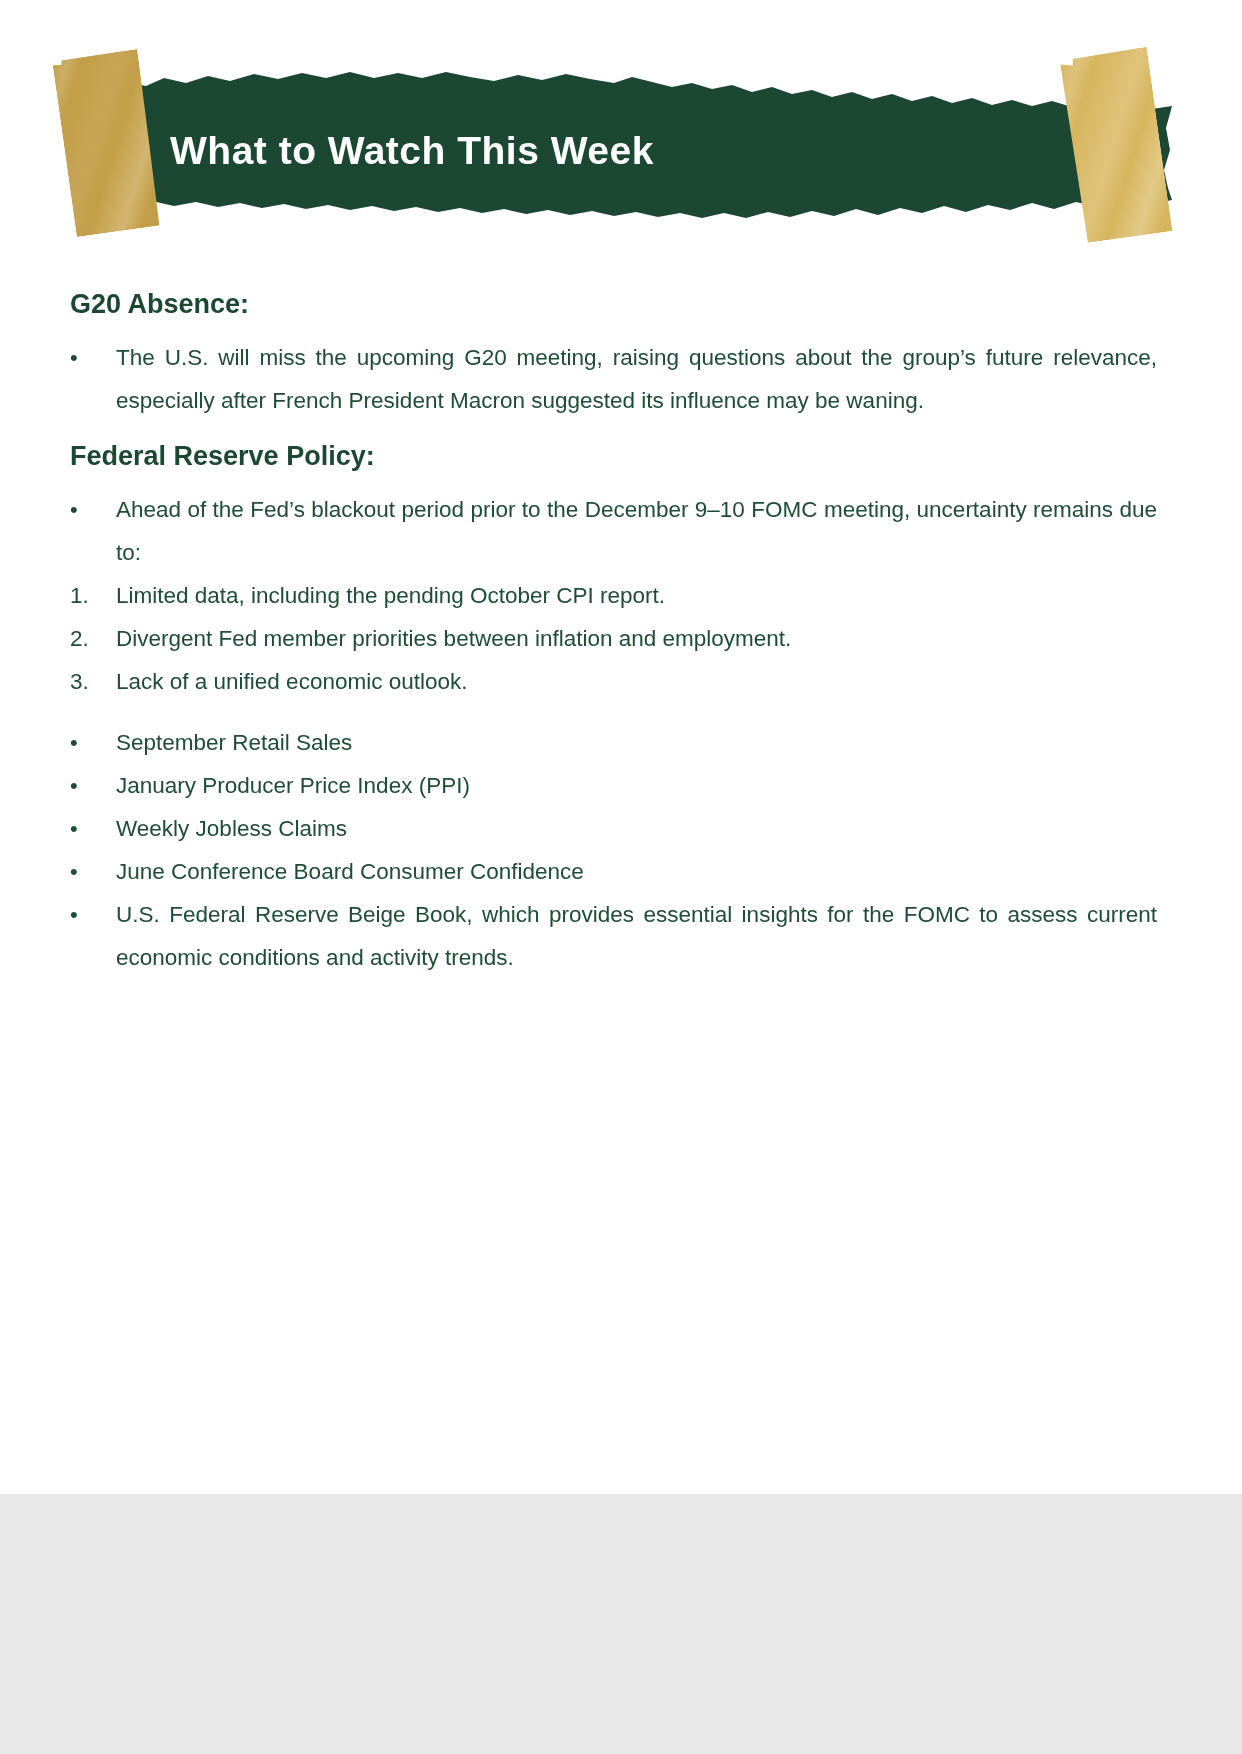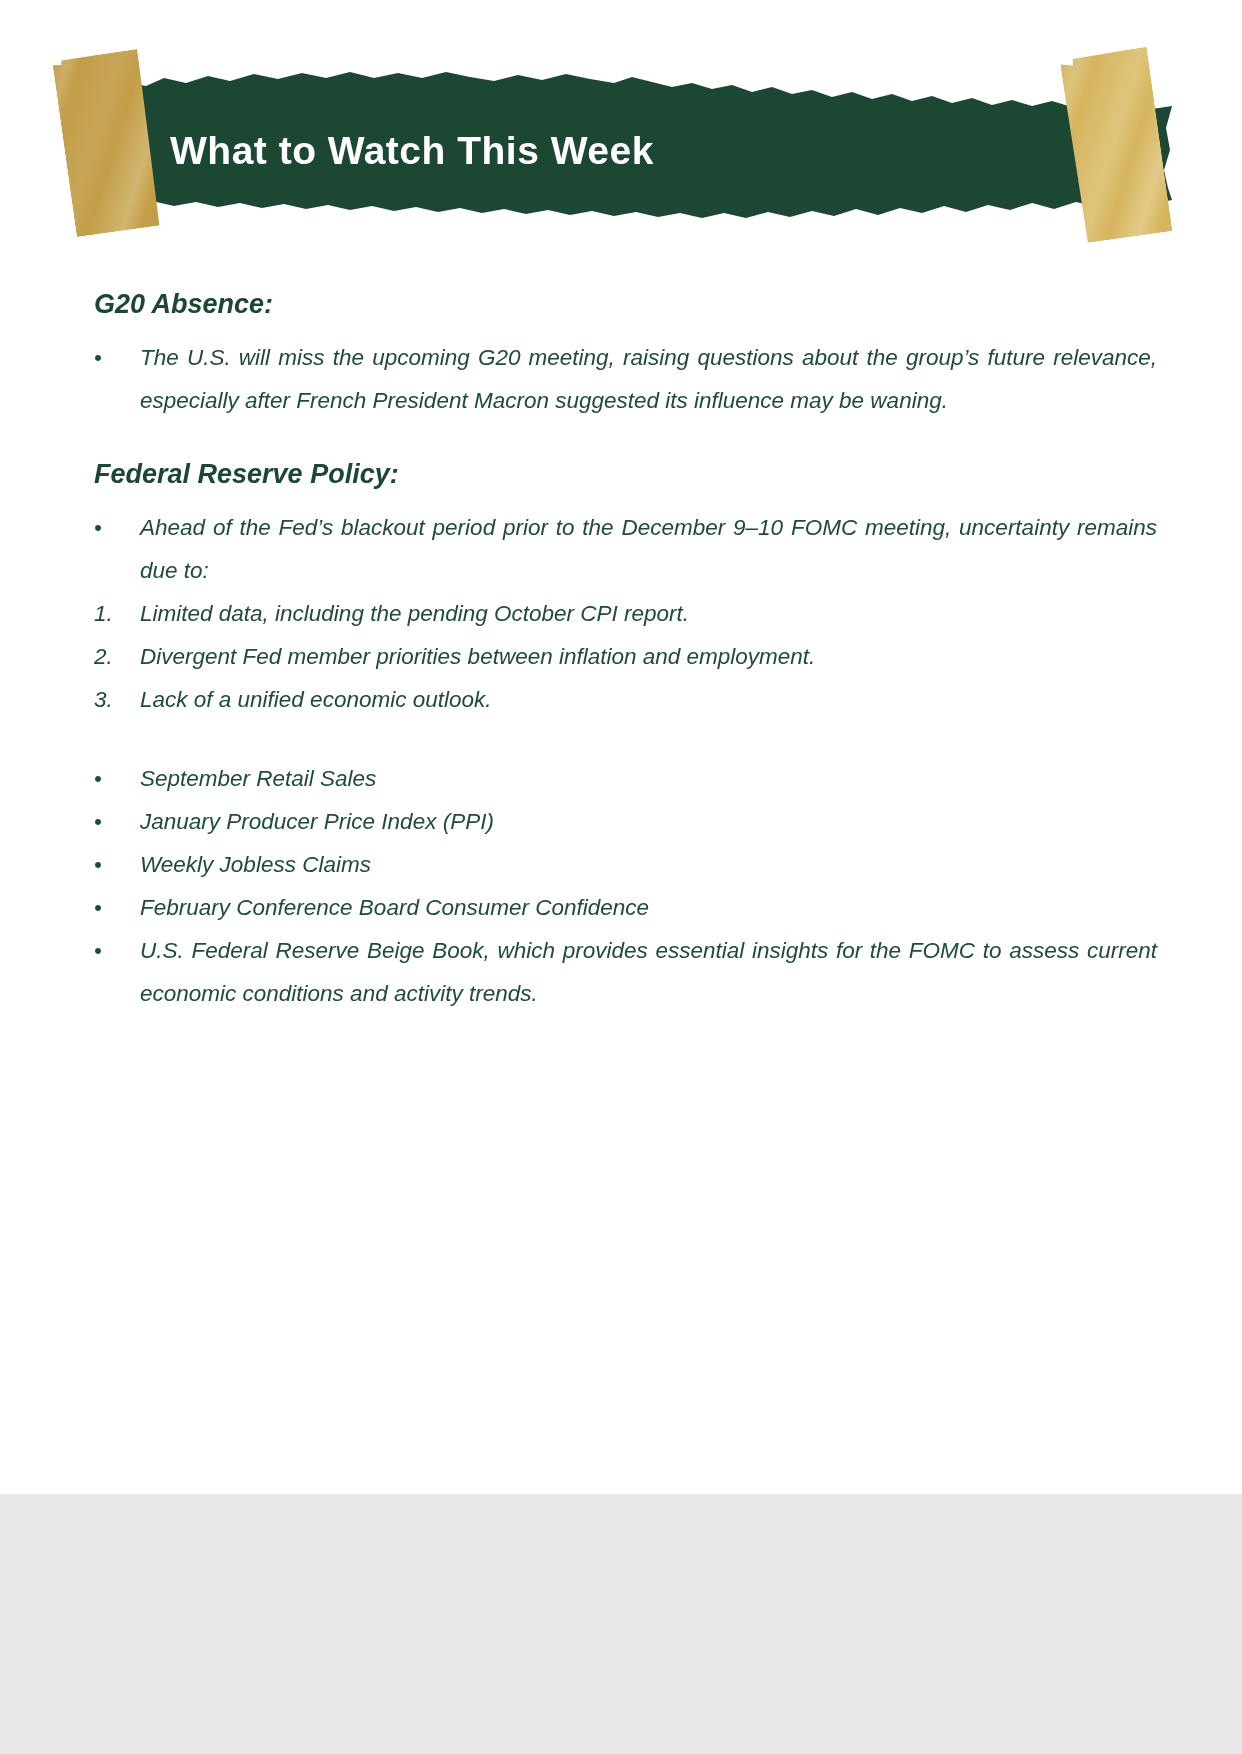--- a/index.html
+++ b/index.html
@@ -45,22 +45,22 @@
   .tape-right{
     left:1072px;top:52px;width:88px;height:186px;
     background:
       linear-gradient(115deg,rgba(255,255,255,0) 0%,rgba(255,255,255,.18) 12%,rgba(255,255,255,0) 22%,
         rgba(255,250,225,.22) 48%,rgba(255,255,255,0) 62%,rgba(255,250,230,.30) 80%,rgba(255,255,255,0) 92%),
       var(--tape-gold-light);
     clip-path:polygon(0 3%,14% 4.5%,15% 1%,100% 0,100% 100%,3% 100%);
   }
 
   
-  .content{position:absolute;left:94px;right:85px;top:288px;font-style:italic;}
-  .section + .section{margin-top:36px;}
+  .content{position:absolute;left:70px;right:85px;top:288px;}
+  .section + .section{margin-top:18px;}
   .section-heading{
     font-size:27px;line-height:33px;font-weight:700;
     color:var(--green);
     margin:0 0 15px 0;
   }
   .item{
     display:flex;align-items:flex-start;
     font-size:22.5px;line-height:43px;
   }
   .item .marker{flex:0 0 46px;text-align:left;}
@@ -137,21 +137,21 @@
       <div class="item">
         <span class="marker bullet">•</span>
         <span class="text">January Producer Price Index (PPI)</span>
       </div>
       <div class="item">
         <span class="marker bullet">•</span>
         <span class="text">Weekly Jobless Claims</span>
       </div>
       <div class="item">
         <span class="marker bullet">•</span>
-        <span class="text">February Conference Board Consumer Confidence</span>
+        <span class="text">June Conference Board Consumer Confidence</span>
       </div>
       <div class="item">
         <span class="marker bullet">•</span>
         <span class="text">U.S. Federal Reserve Beige Book, which provides essential insights for the FOMC to assess current economic conditions and activity trends.</span>
       </div>
     </div>
 
   </div>
 
   <div class="page-number">03</div>

